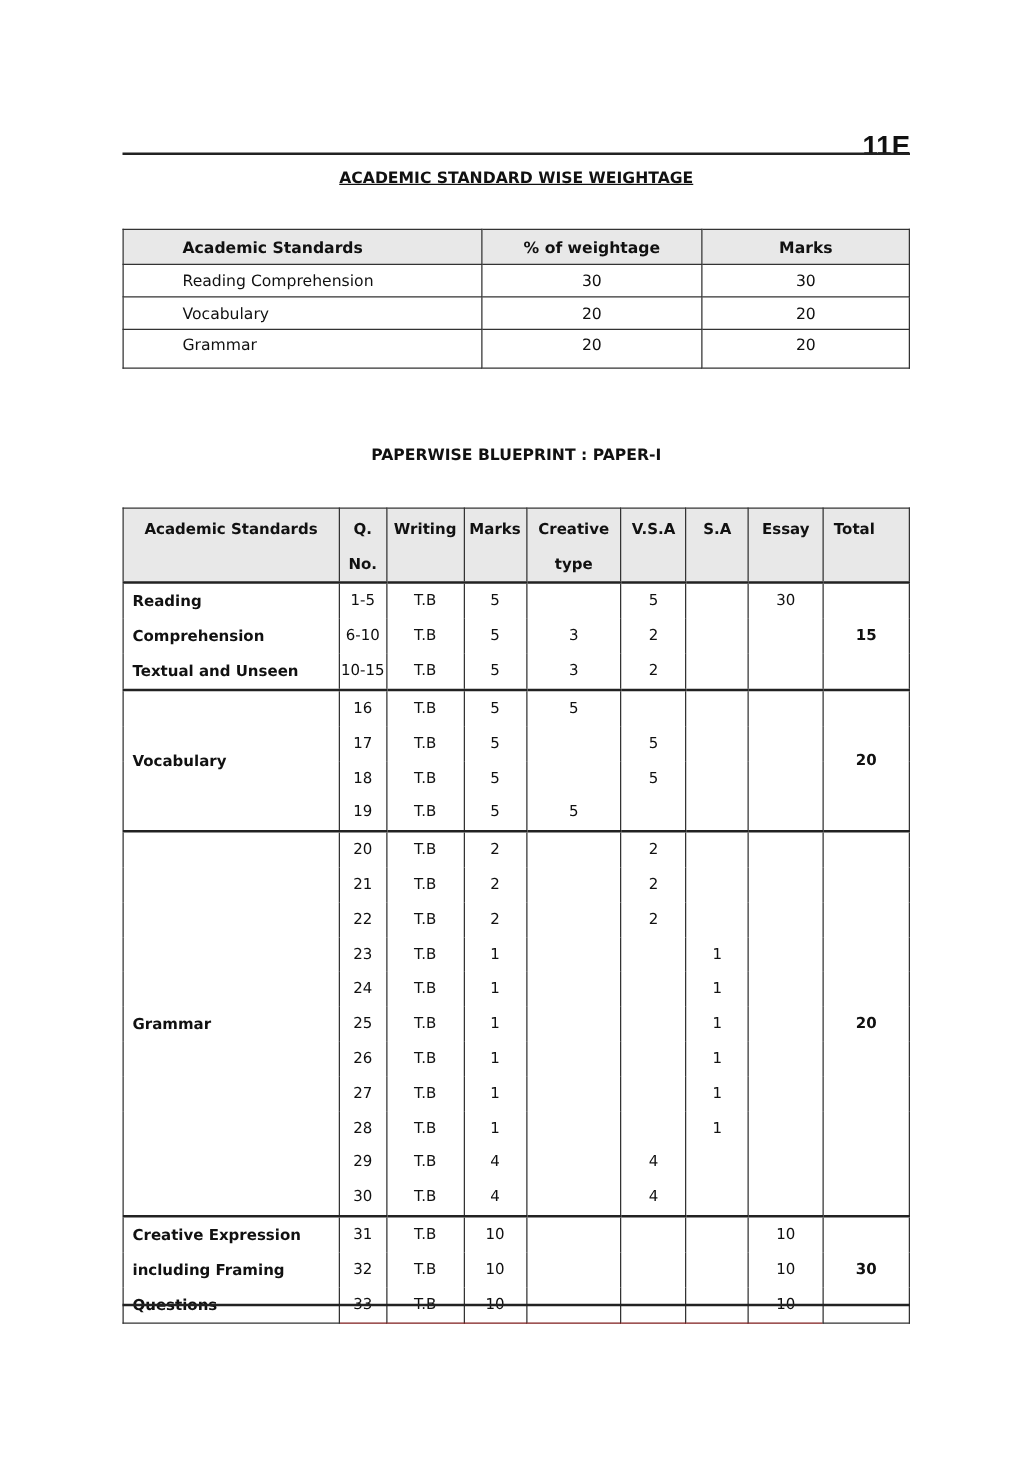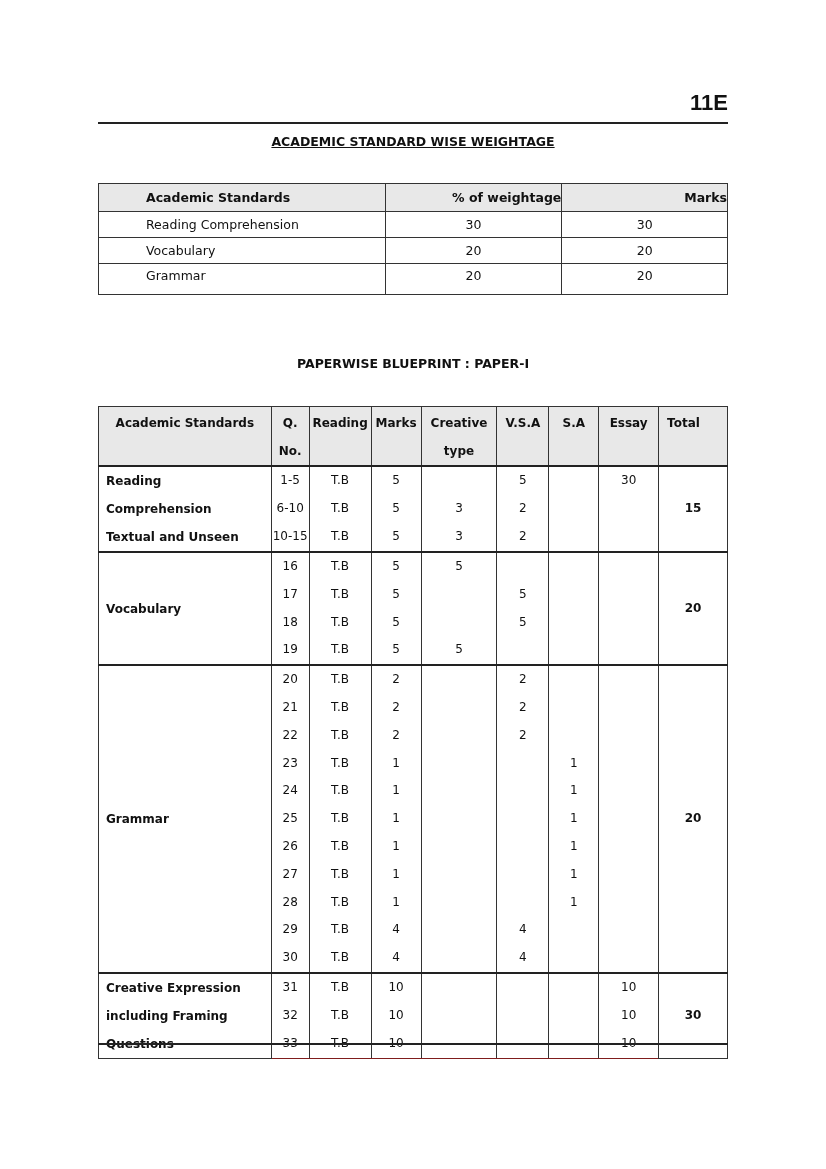--- a/index.html
+++ b/index.html
@@ -1,28 +1,28 @@
 <!DOCTYPE html>
 <html><head>
 <meta charset="utf-8">
 <style>
   html, body { margin: 0; padding: 0; background: #ffffff; }
   body { width: 826px; height: 1169px; position: relative; font-family: "DejaVu Sans", sans-serif; color: #111; }
-  .page-no { position: absolute; top: 90px; right: 98px; font-family: "Liberation Sans", sans-serif; font-weight: bold; font-size: 22px; color: #111; }
+  .page-no { position: absolute; top: 104px; right: 98px; font-family: "Liberation Sans", sans-serif; font-weight: bold; font-size: 22px; color: #111; }
   .rule-top { position: absolute; left: 98px; width: 630px; top: 122px; height: 0; border-top: 2px solid #222; }
   .rule-bottom { position: absolute; left: 98px; width: 630px; top: 1043px; height: 0; border-top: 2px solid #222; }
   .title1 { position: absolute; top: 134px; left: 98px; width: 630px; text-align: center; font-weight: bold; font-size: 12.5px; text-decoration: underline; }
   .title2 { position: absolute; top: 356px; left: 98px; width: 630px; text-align: center; font-weight: bold; font-size: 12.5px; }
 
   table { border-collapse: collapse; position: absolute; left: 98px; width: 630px; font-size: 12.5px; margin-top: 24px; }
   td, th { border: 1px solid #333; padding: 0; }
 
   
   #t1 { top: 159px; }
-  #t1 th { background: #e8e8e8; height: 27px; font-weight: bold; text-align: right; }
+  #t1 th { background: #e8e8e8; height: 27px; font-weight: bold; text-align: center; }
   #t1 th.c1 { text-align: left; padding-left: 47px; }
   #t1 td { text-align: center; }
   #t1 td.c1 { text-align: left; padding-left: 47px; line-height: 24px; }
   #t1 td.row { height: 25px; }
 
   
   #t2 { top: 382px; font-size: 12px; }
   #t2 th { background: #e8e8e8; font-weight: bold; vertical-align: top; text-align: center; line-height: 28px; padding-top: 2px; height: 54px; }
   #t2 th.c1 { text-align: center; }
   #t2 td { text-align: center; height: 27.8px; line-height: 27.8px; border-top: none; border-bottom: none; }
@@ -84,21 +84,21 @@
       <col style="width:52px">
       <col style="width:50px">
       <col style="width:60px">
       <col style="width:69px">
   </colgroup>
   <thead>
     <tr>
       <th class="c1">Academic Standards</th>
       <th class="multiline">Q.
 No.</th>
-      <th>Reading</th>
+      <th>Writing</th>
       <th>Marks</th>
       <th class="multiline">Creative
 type</th>
       <th>V.S.A</th>
       <th>S.A</th>
       <th>Essay</th>
       <th style="text-align:left; padding-left:8px;">Total</th>
     </tr>
   </thead>
   <tbody id="t2body">

